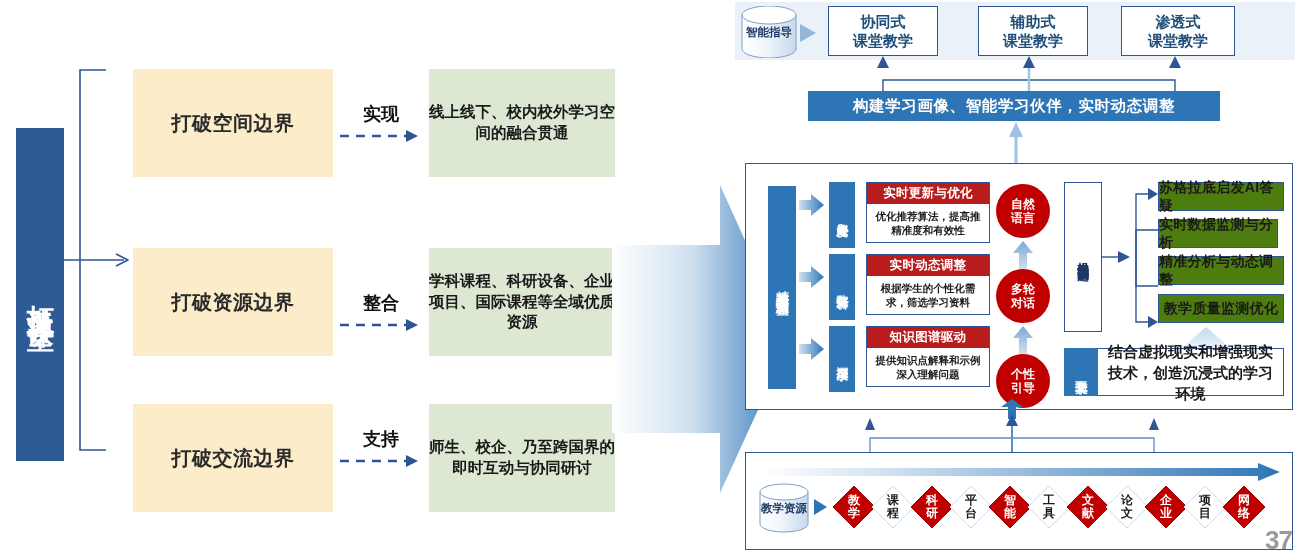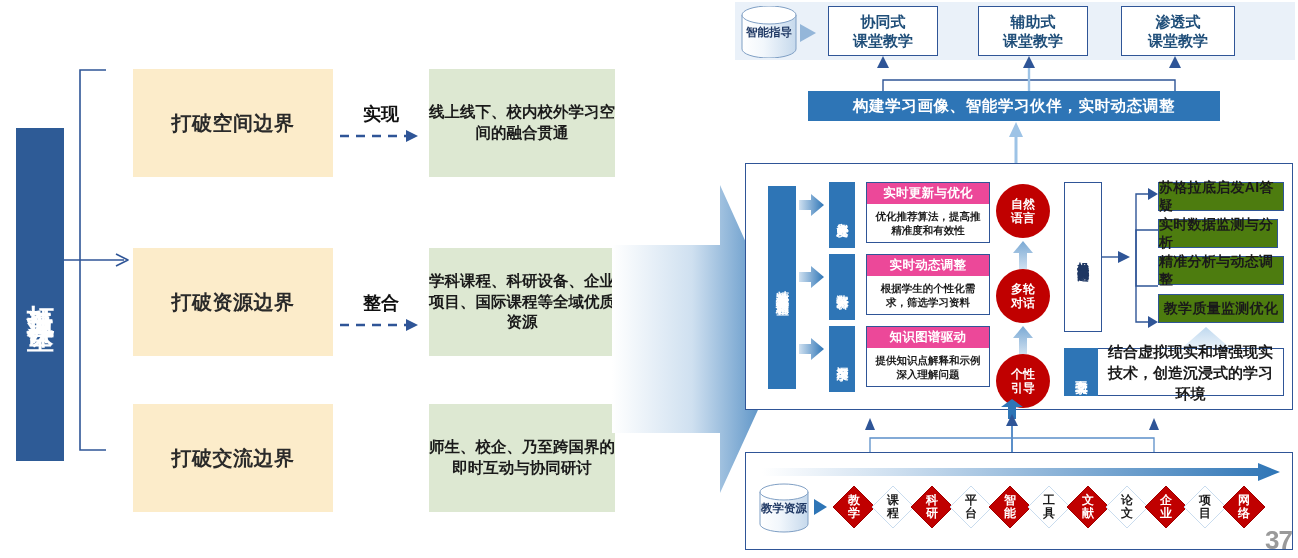--- a/index.html
+++ b/index.html
@@ -78,21 +78,21 @@
     font-size:13px; font-weight:bold; letter-spacing:1.6px;
   }
   .stage-tag {
     width:26px; background:#2e75b6; color:#fff;
     display:flex; align-items:center; justify-content:center;
     writing-mode:vertical-rl; text-orientation:upright;
     font-size:12px; font-weight:bold; letter-spacing:1px;
   }
   .card { border:1.2px solid #2f5597; background:#fff; width:124px; }
   .card-head {
-    background:#ec4899; color:#fff; font-size:12.5px; font-weight:bold;
+    background:#b91c1c; color:#fff; font-size:12.5px; font-weight:bold;
     text-align:center; padding:2px 0; letter-spacing:0.3px;
   }
   .card-body {
     font-size:10.5px; font-weight:bold; color:#1a1a1a;
     text-align:center; line-height:1.35; padding:5px 4px;
   }
   .red-circle {
     border-radius:50%; background:#c00000; color:#fff;
     display:flex; flex-direction:column; align-items:center; justify-content:center;
     font-size:12px; font-weight:bold; line-height:1.2;
@@ -174,20 +174,27 @@
   <div class="abs" style="left:338px; top:259px; width:86px; height:46px;margin-top:30px;">
     <div class="rel-label" style="margin-top:2px;">整合</div>
     <svg style="position:absolute; left:0; top:28px; width:86px; height:16px;">
       <line x1="2" y1="8" x2="68" y2="8" stroke="#2f5597" stroke-width="2.4" stroke-dasharray="9 7"></line>
       <path d="M 68 2 L 80 8 L 68 14 Z" fill="#2f5597"></path>
     </svg>
   </div>
   <div class="abs det-box" style="left:429px; top:248px; height:108px;">学科课程、科研设备、企业项目、国际课程等全域优质资源</div>
 
   <div class="abs cat-box" style="left:133px; top:404px; height:108px;">打破交流边界</div>
+  <div class="abs" style="left:338px; top:425px; width:86px; height:46px;">
+    <div class="rel-label" style="margin-top:2px;">支持</div>
+    <svg style="position:absolute; left:0; top:28px; width:86px; height:16px;">
+      <line x1="2" y1="8" x2="68" y2="8" stroke="#2f5597" stroke-width="2.4" stroke-dasharray="9 7"></line>
+      <path d="M 68 2 L 80 8 L 68 14 Z" fill="#2f5597"></path>
+    </svg>
+  </div>
   <div class="abs det-box" style="left:429px; top:404px; height:108px;">师生、校企、乃至跨国界的即时互动与协同研讨</div>
 
   <svg class="abs" id="big-transition-arrow">
     <defs>
       <linearGradient id="gBig" x1="0" y1="0" x2="1" y2="0">
         <stop offset="0%" stop-color="#ffffff"></stop>
         <stop offset="45%" stop-color="#cfe0f0"></stop>
         <stop offset="100%" stop-color="#2e75b6"></stop>
       </linearGradient>
     </defs>

